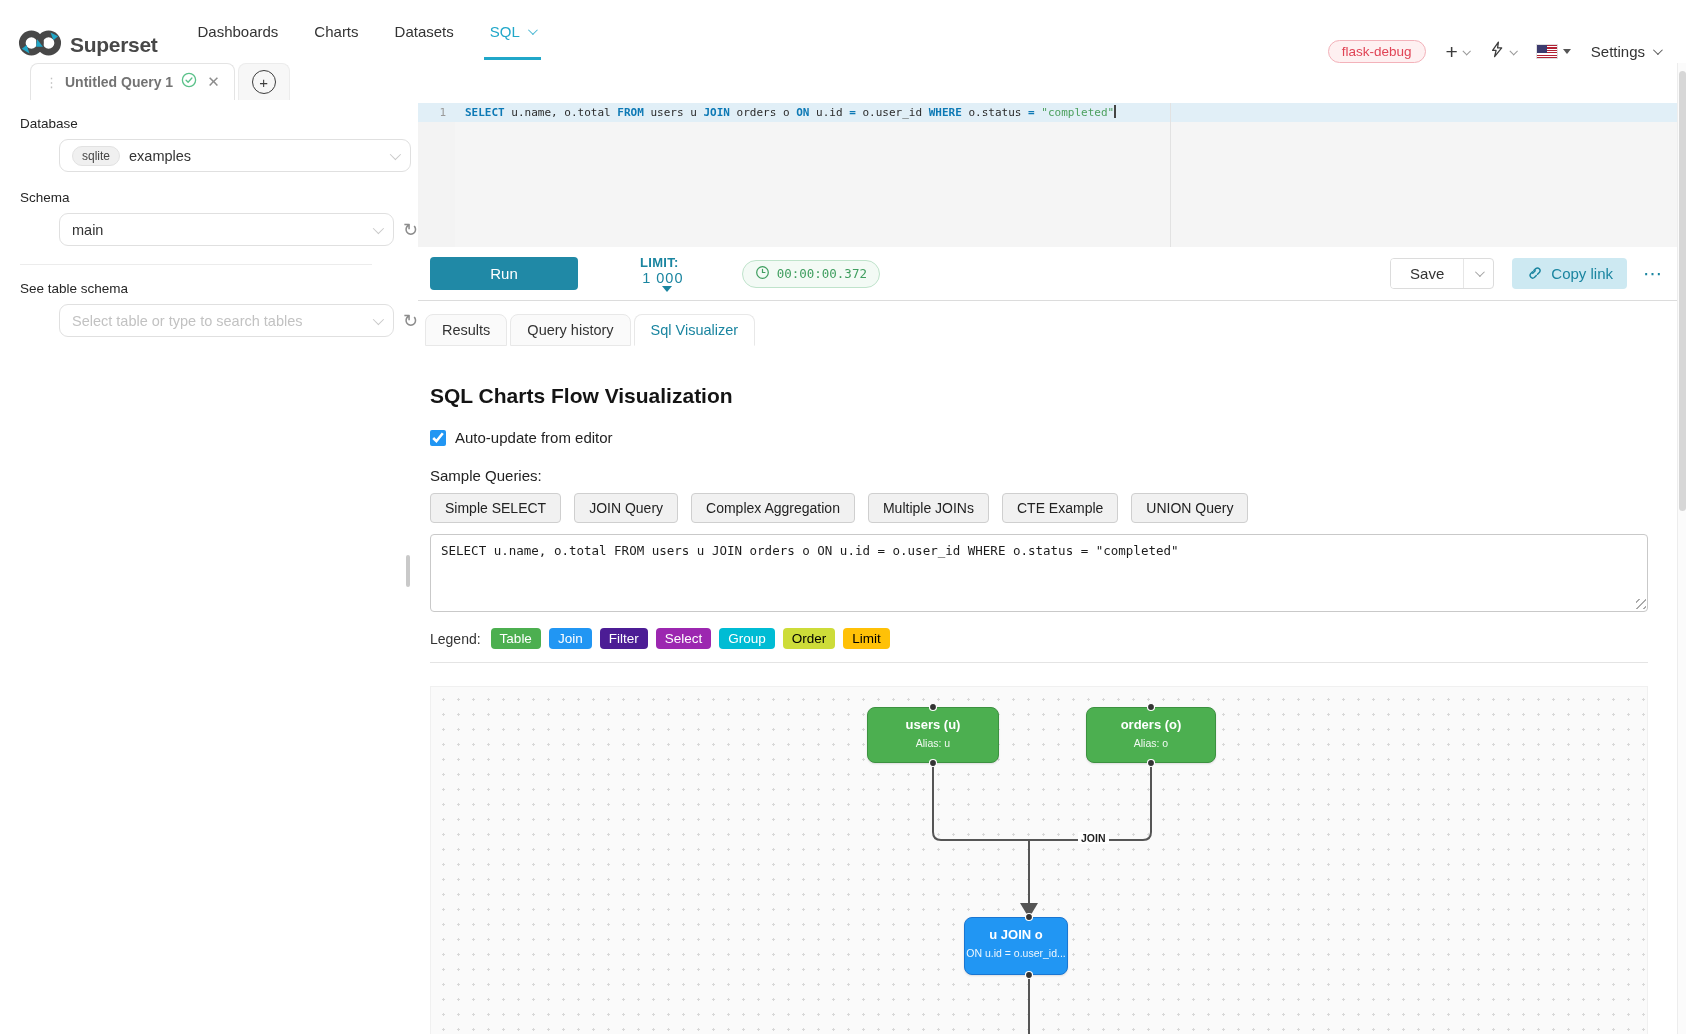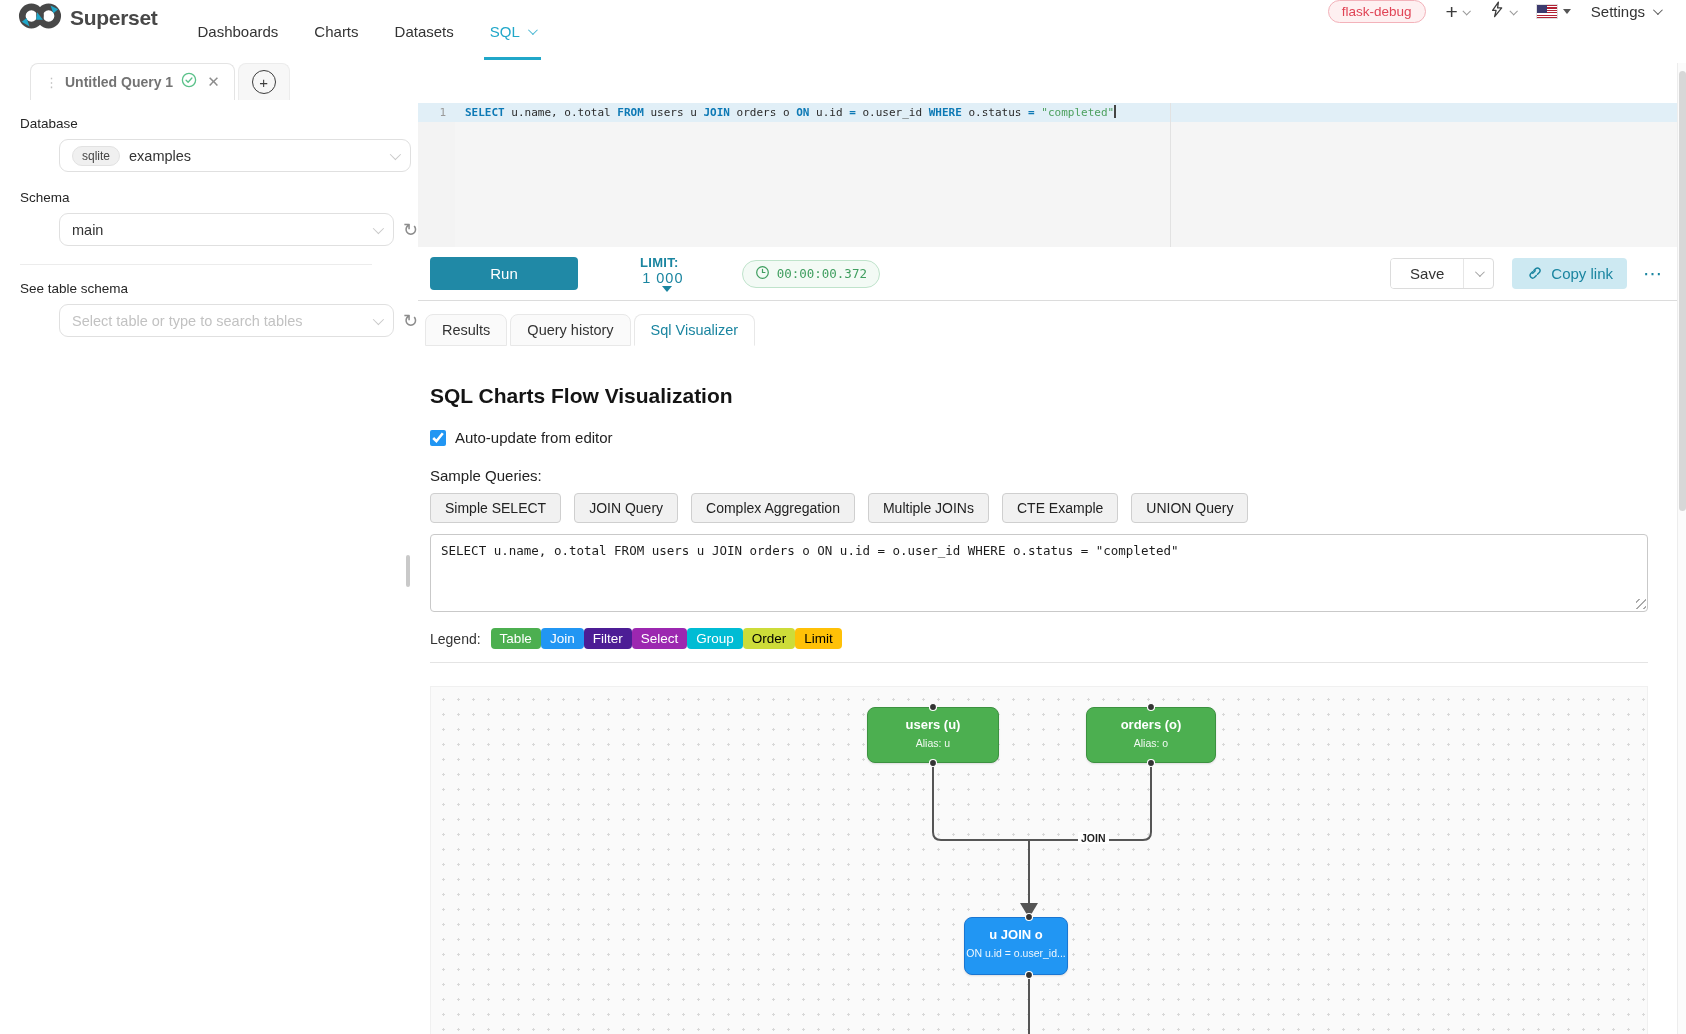--- a/index.html
+++ b/index.html
@@ -2,21 +2,21 @@
 <html><head>
 <meta charset="utf-8">
 <style>
   * { margin:0; padding:0; box-sizing:border-box; }
   html,body { width:1686px; height:1034px; overflow:hidden; background:#fff;
     font-family:"Liberation Sans", sans-serif; color:#262626; }
   #app { position:relative; width:1686px; height:1034px; background:#fff; }
 
   
   .navbar { position:absolute; top:0; left:0; right:0; height:63px; background:#fff;
-    display:flex; align-items:flex-start; padding:0 26px 0 18px; }
+    display:flex; align-items:flex-end; padding:0 26px 0 18px; }
   .brand { display:flex; align-items:center; gap:8px; margin-right:40px; }
   .brand-name { font-size:21px; font-weight:bold; color:#484848; letter-spacing:-0.3px; }
   .nav-items { display:flex; align-items:center; gap:36px; height:63px; }
   .nav-item { display:flex; align-items:center; font-size:15px; color:#333; height:63px; position:relative; cursor:pointer; }
   .nav-item.active { color:#20a7c9; }
   .nav-item.active::after { content:""; position:absolute; left:-6px; right:-6px; bottom:3px; height:3px; background:#20a7c9; }
   .chev { width:7px; height:7px; border-right:1.6px solid currentColor; border-bottom:1.6px solid currentColor;
     transform:rotate(45deg) translateY(-2px); display:inline-block; margin-left:8px; opacity:.8; }
   .nav-right { margin-left:auto; display:flex; align-items:center; gap:20px; }
   .env-badge { font-size:13.5px; color:#e04355; background:#fef0f1; border:1px solid #f3b2ba;
@@ -341,21 +341,21 @@
               <button class="sample-btn">UNION Query</button>
             </div>
 
           <div class="ta-wrap">
             <textarea class="query-textarea" spellcheck="false" style="">SELECT u.name, o.total FROM users u JOIN orders o ON u.id = o.user_id WHERE o.status = "completed"</textarea>
             <div class="ta-resize"></div>
           </div>
 
           <div class="legend-row">
             <span class="legend-label">Legend:</span>
-            <span id="legend-chips" style="display:flex;">
+            <span id="legend-chips" style="display:flex;gap:8px;">
                 <span class="legend-chip" style="background: rgb(76, 175, 80); color: rgb(255, 255, 255);">Table</span>
                 <span class="legend-chip" style="background: rgb(33, 150, 243); color: rgb(255, 255, 255);">Join</span>
                 <span class="legend-chip" style="background: #4c1d95; color: rgb(255, 255, 255);">Filter</span>
                 <span class="legend-chip" style="background: rgb(156, 39, 176); color: rgb(255, 255, 255);">Select</span>
                 <span class="legend-chip" style="background: rgb(0, 188, 212); color: rgb(255, 255, 255);">Group</span>
                 <span class="legend-chip" style="background: rgb(205, 220, 57); color: rgb(0, 0, 0);">Order</span>
                 <span class="legend-chip" style="background: rgb(255, 193, 7); color: rgb(0, 0, 0);">Limit</span>
               </span>
           </div>
 

